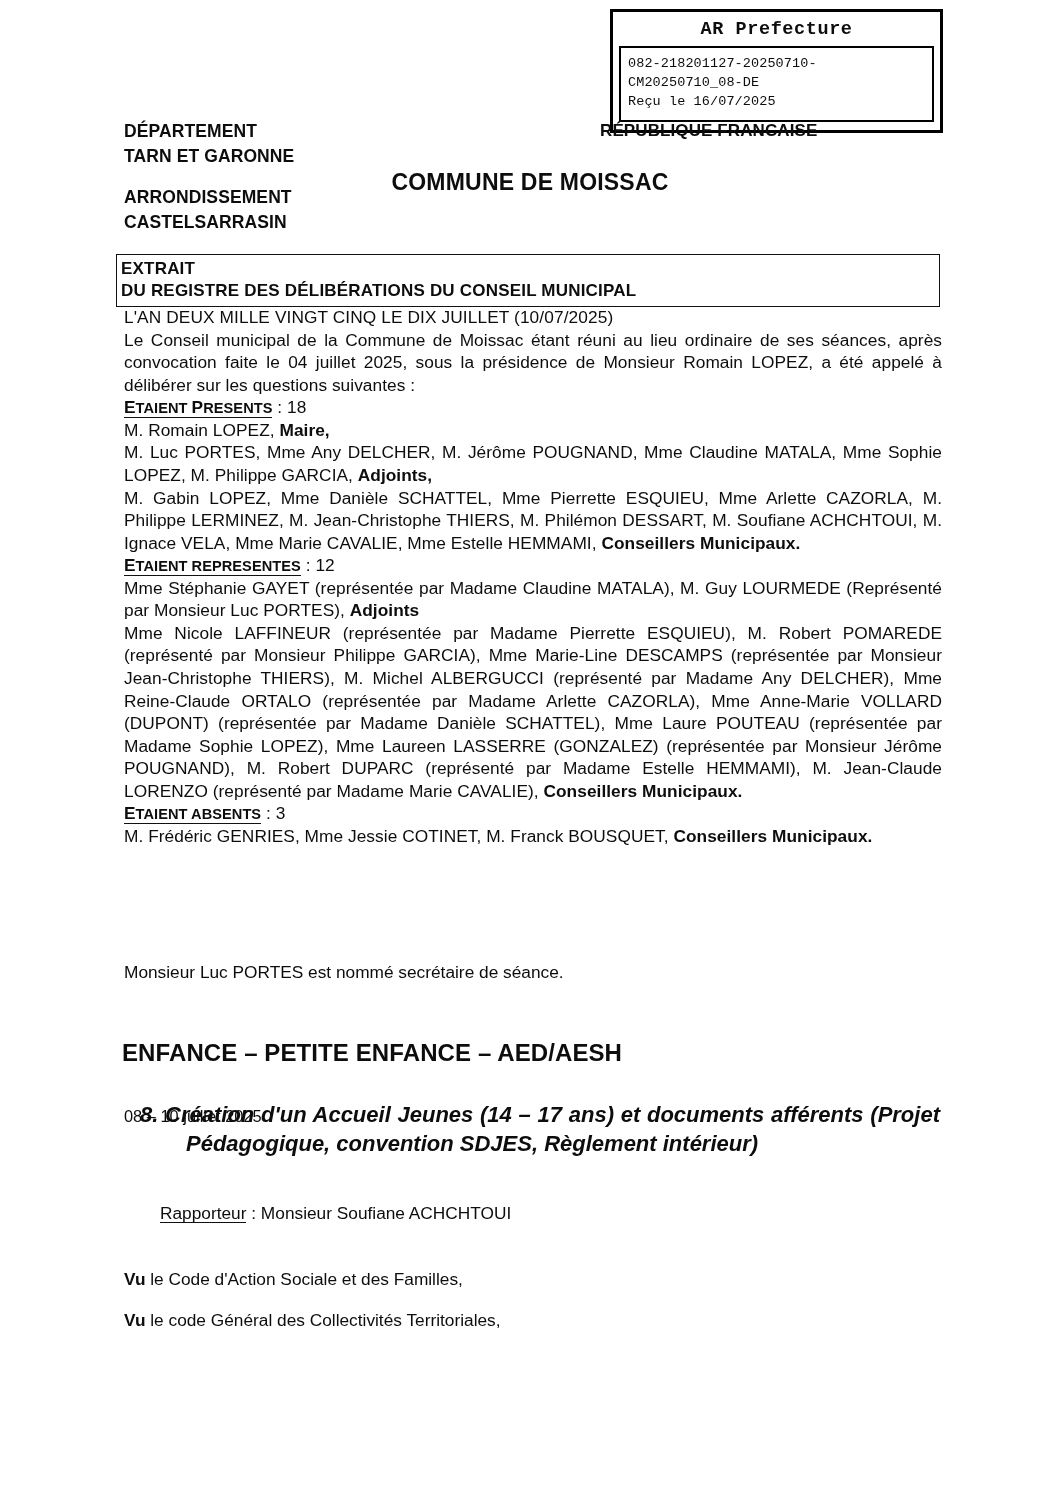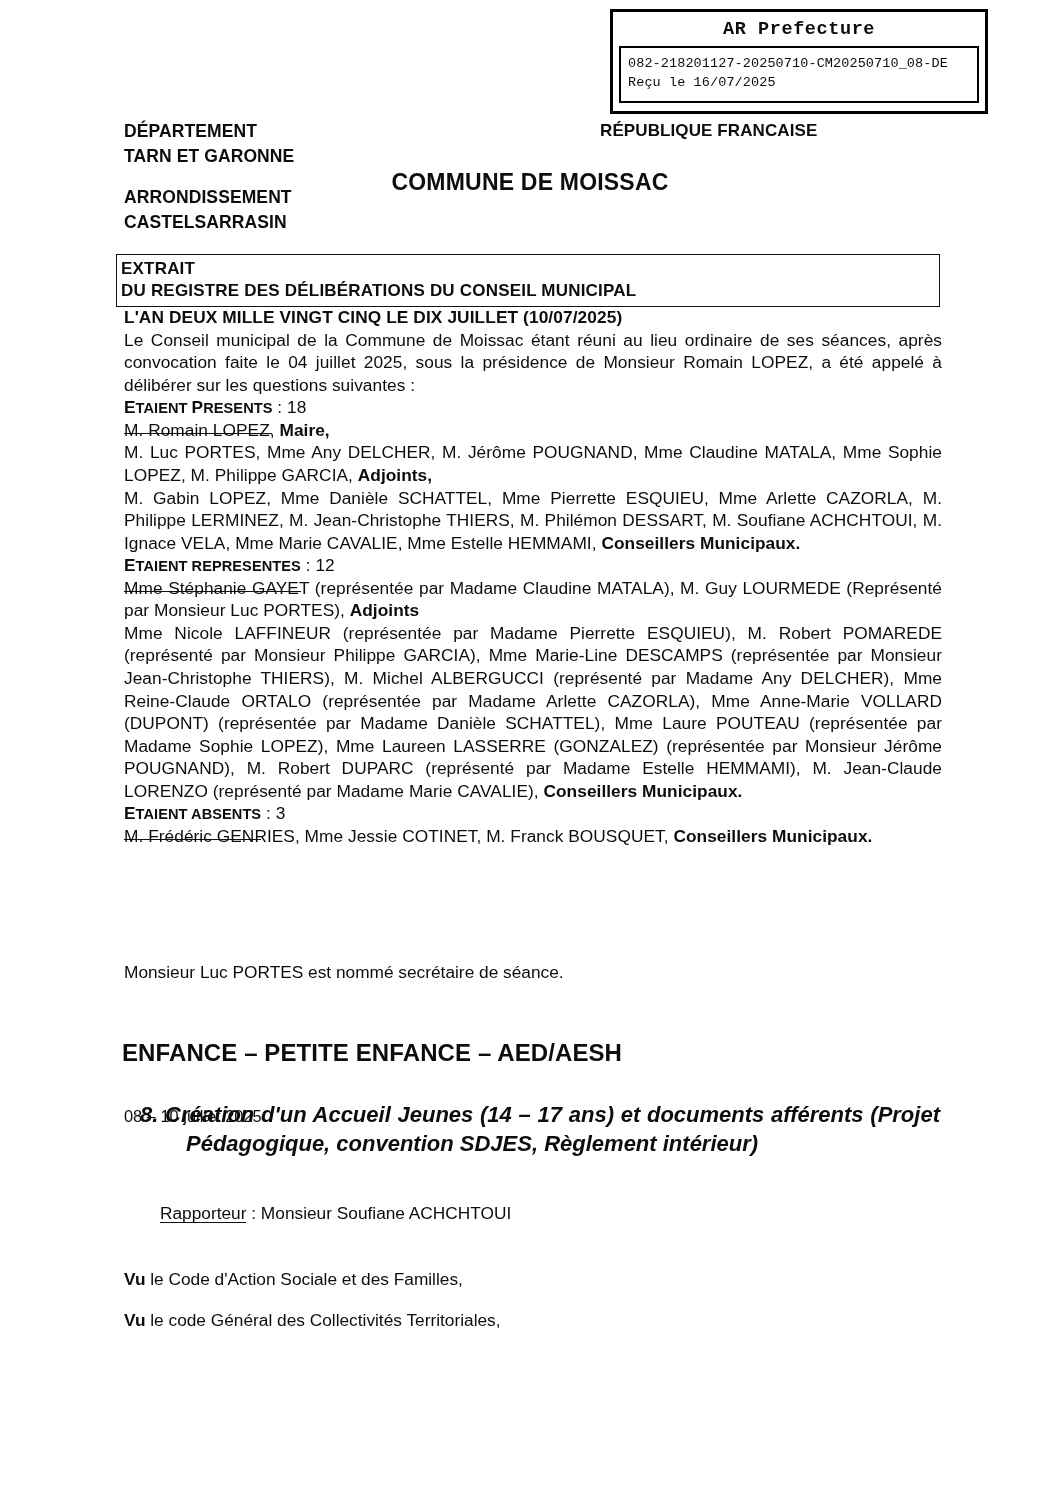--- a/index.html
+++ b/index.html
@@ -14,21 +14,21 @@
     font-family: "Liberation Sans", sans-serif;
     color: #0d0d0d;
     overflow: hidden;
   }
 
   
   .ar-stamp {
     position: absolute;
     left: 610px;
     top: 9px;
-    width: 378px;
+    width: 333px;
     border: 3px solid #000;
     background: #fff;
     padding: 4px 6px 8px 6px;
     box-sizing: border-box;
   }
   .ar-title {
     text-align: center;
     font-family: "Liberation Mono", monospace;
     font-weight: bold;
     font-size: 18.5px;
@@ -104,28 +104,28 @@
     font-size: 17.3px;
     line-height: 1.305;
     letter-spacing: 0.05px;
   }
   .body-text p {
     margin: 0;
   }
   .just { text-align: justify; text-justify: inter-word; }
   .b { font-weight: bold; }
   .heading-line {
-    font-weight: bold;
+    font-weight: normal;
     letter-spacing: 0.1px;
   }
   .smallcaps-label {
     font-weight: bold;
     border-bottom: 1.6px solid #111;
     display: inline;
-    padding-bottom: 16px;
+    padding-bottom: 0px;
   }
   .sc-big { font-size: 17.3px; }
   .sc-sm  { font-size: 14.6px; }
 
   
   .secretary {
     position: absolute;
     left: 124px;
     top: 962px;
     width: 818px;

